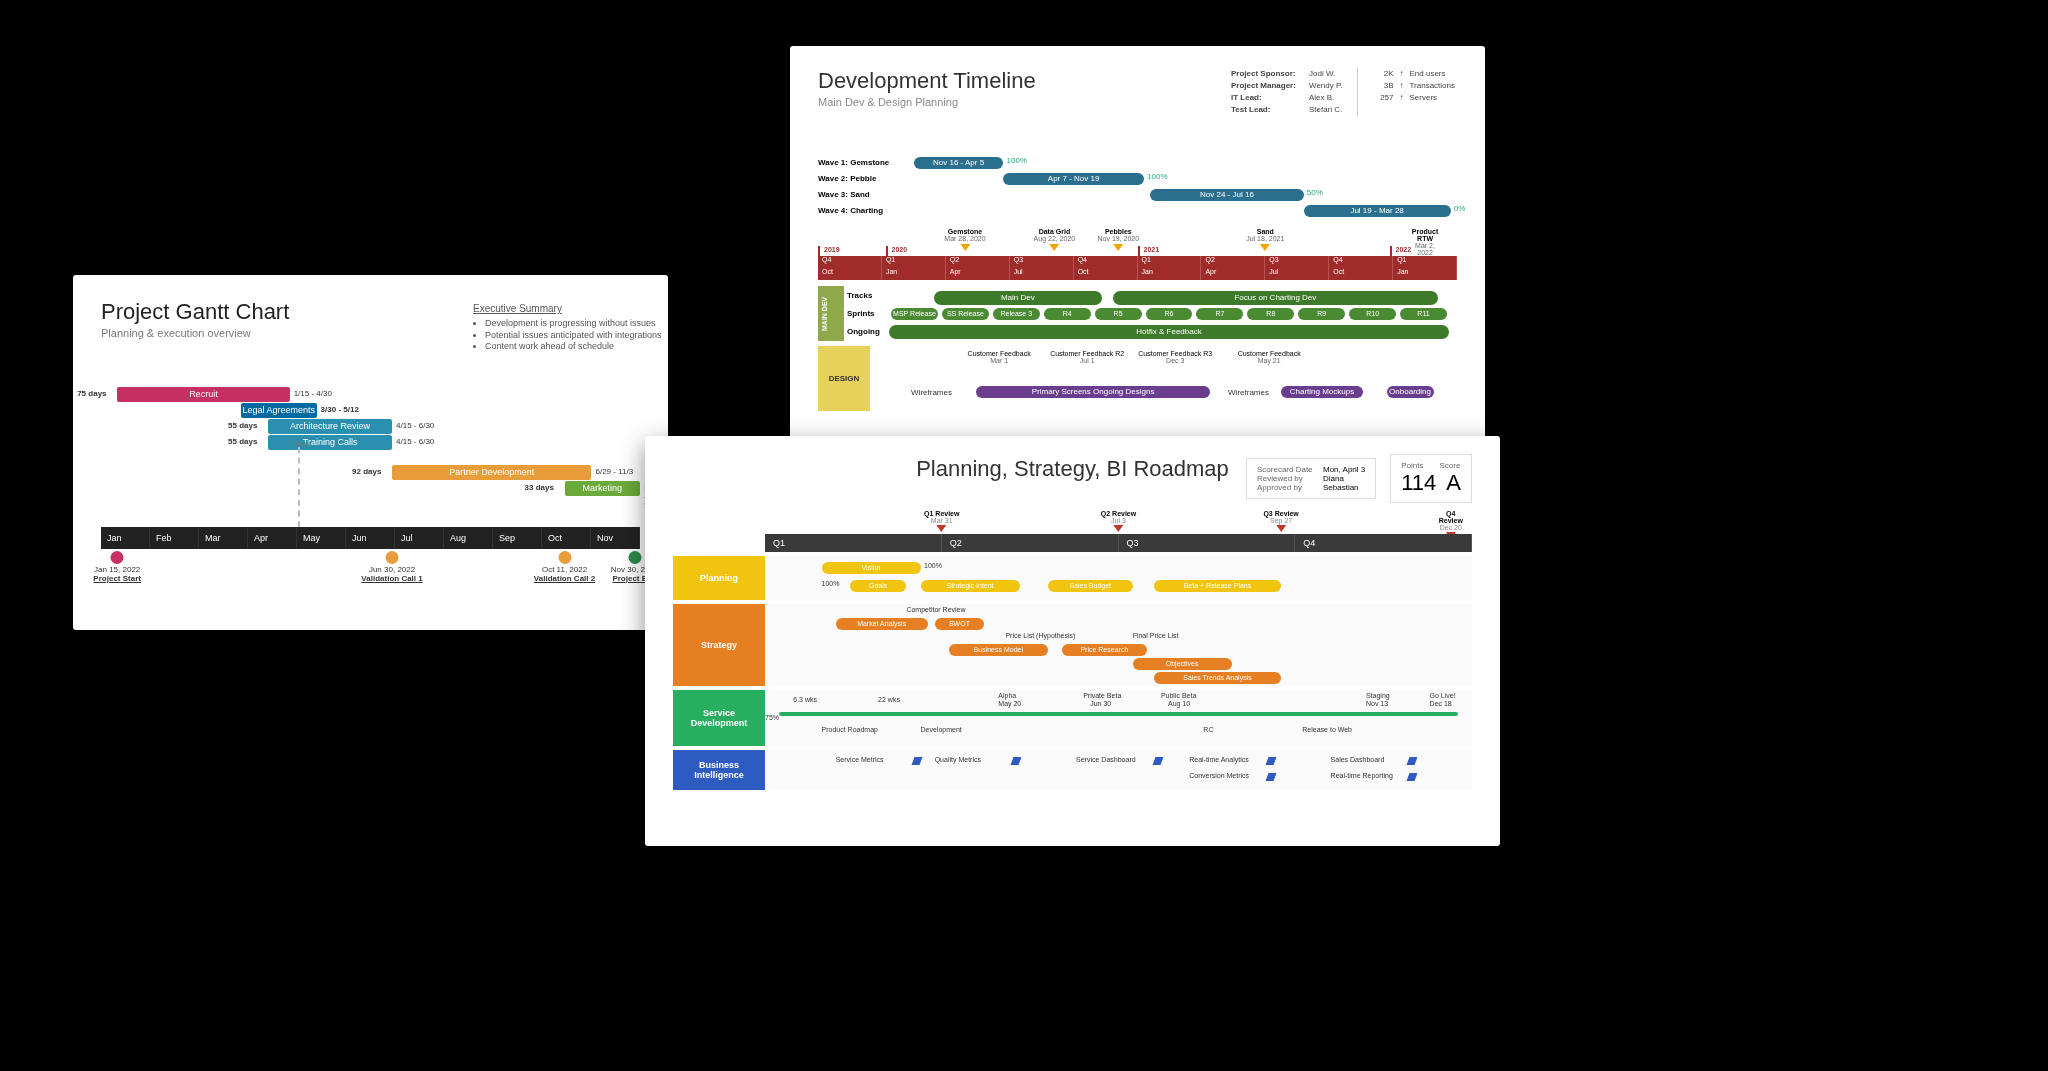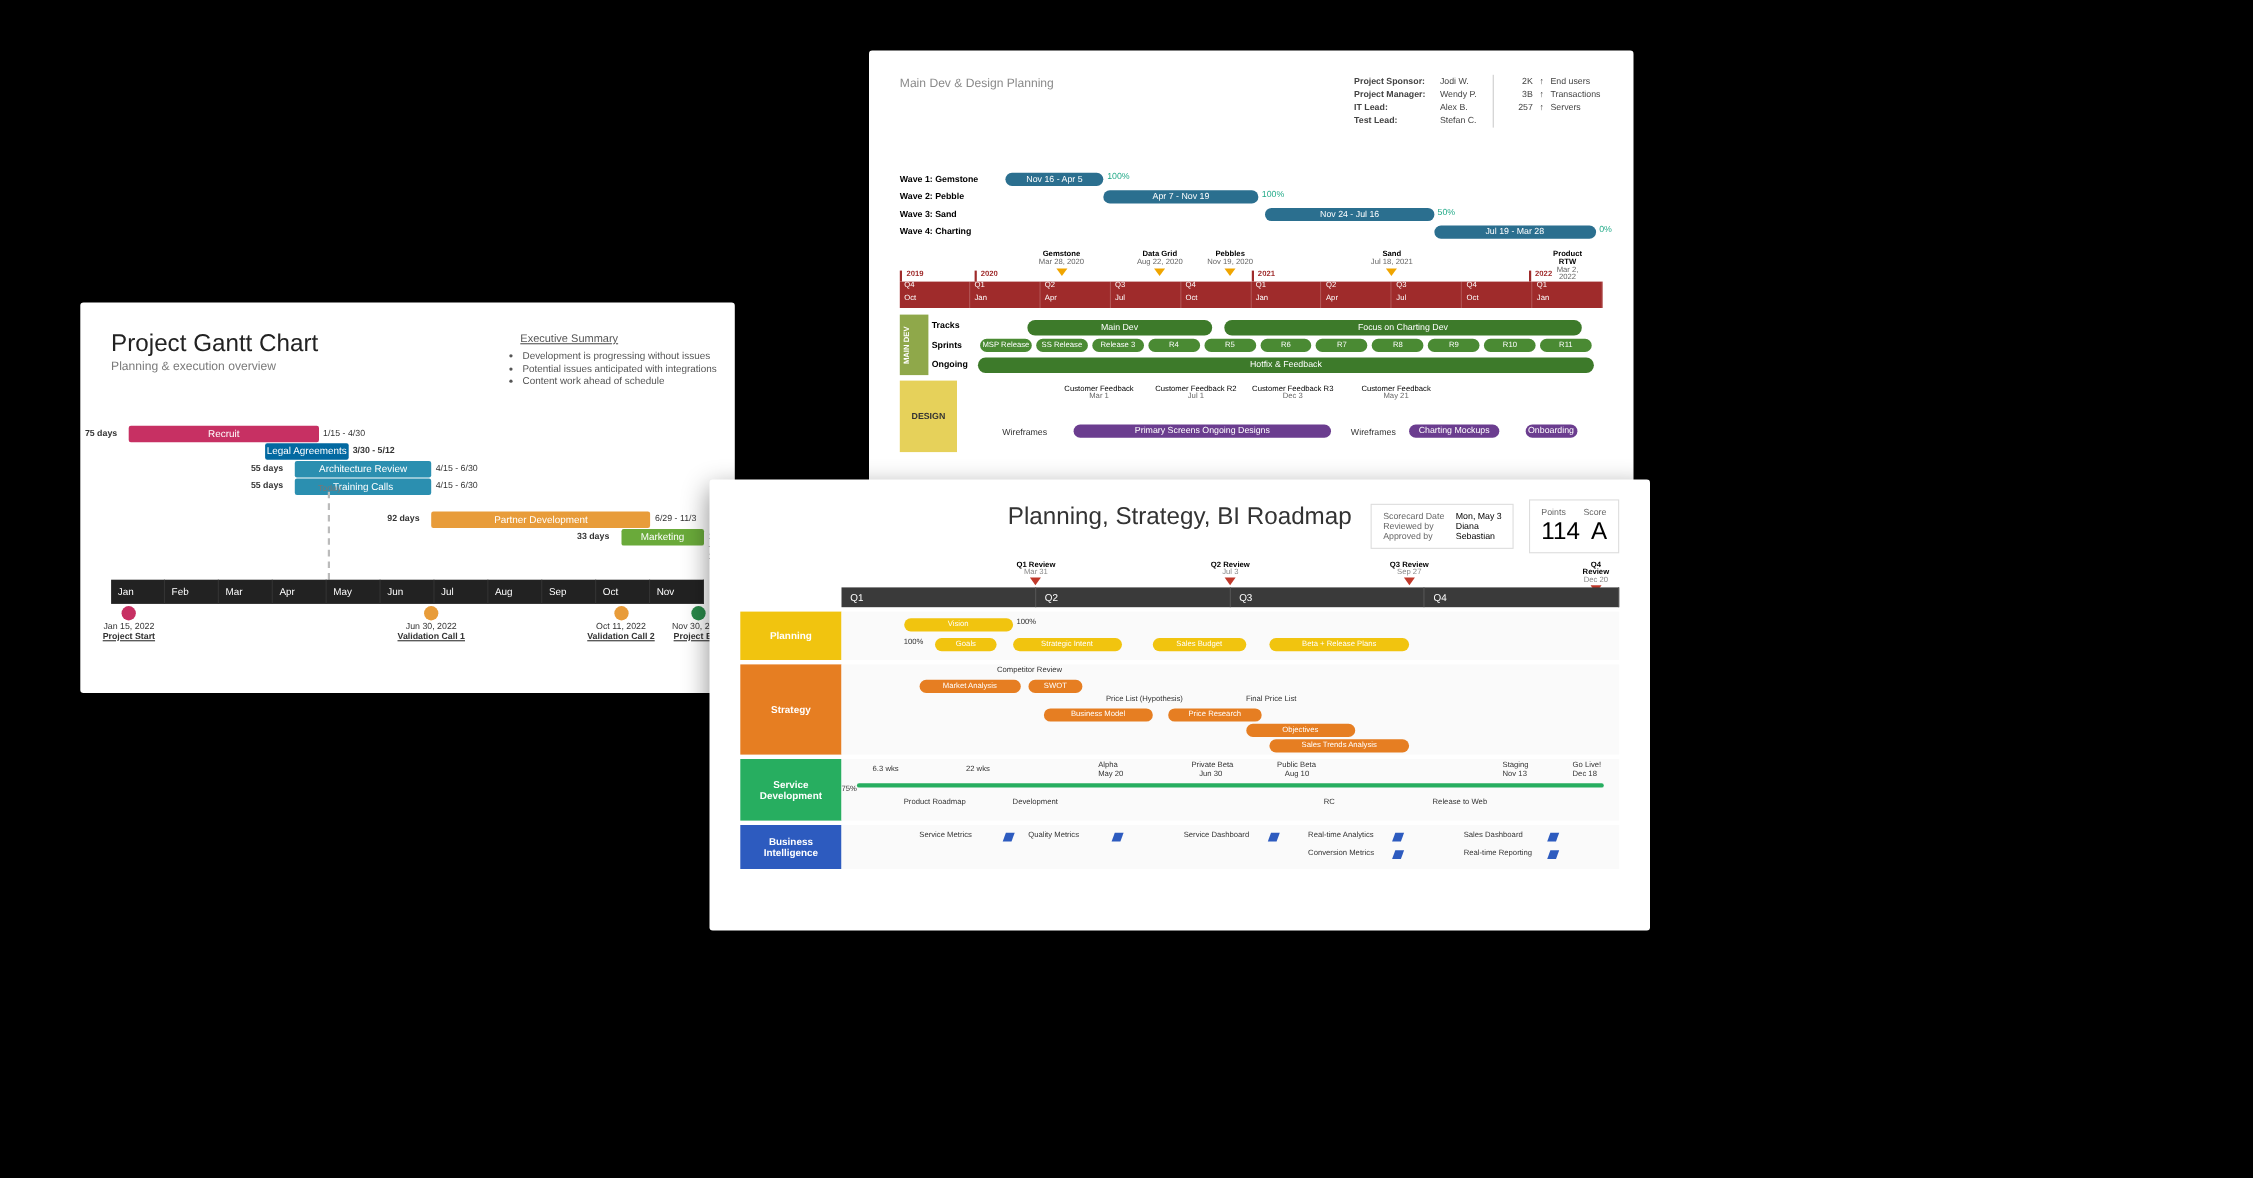--- a/index.html
+++ b/index.html
@@ -17,21 +17,21 @@
     background: #fff;
     box-shadow: 0 8px 24px rgba(0,0,0,0.45);
     border-radius: 3px;
   }
   
   #c1 { left: 73px; top: 275px; width: 595px; height: 355px; padding: 24px 28px 20px 28px; }
   #c1 .title { font-size: 22px; font-weight: 400; color: #222; }
   #c1 .sub   { font-size: 11px; color: #7a7a7a; margin-top: 2px; }
   #c1 .exec  { position:absolute; left: 400px; top: 28px; font-size: 9px; color:#555; }
   #c1 .exec .eh { text-decoration: underline; font-size: 10px; margin-bottom: 4px; }
-  #c1 .exec li { list-style: disc; margin-left: 2px; line-height: 1.3; }
+  #c1 .exec li { list-style: disc; margin-left: 12px; line-height: 1.3; }
 
   #c1 .gantt { position:absolute; left: 28px; top: 112px; right: 28px; height: 140px; }
   #c1 .gbar { position:absolute; height: 15px; color:#fff; font-size:9px; line-height:15px; text-align:center; border-radius:2px;}
   #c1 .gdays { position:absolute; font-size:8px; font-weight:700; color:#333; }
   #c1 .gdates{ position:absolute; font-size:8px; color:#333; }
   #c1 .today { position:absolute; width:1px; border-left:2px dashed #bbb; }
   #c1 .todaylbl { position:absolute; font-size:8px; color:#777; }
 
   #c1 .axis { position:absolute; left:28px; right:28px; top:252px; height:22px; background:#222; color:#fff; display:flex; }
   #c1 .axis div { flex:1; text-align:left; padding-left:6px; font-size:9px; line-height:22px; border-right:1px solid #333;}
@@ -168,20 +168,21 @@
       <div class="ms-dot" style="left: 291.06px; background: rgb(232, 156, 58);"></div>
       <div class="ms-lbl" style="left: 291.06px;">Jun 30, 2022<br><strong>Validation Call 1</strong></div>
       <div class="ms-dot" style="left: 463.54px; background: rgb(232, 156, 58);"></div>
       <div class="ms-lbl" style="left: 463.54px;">Oct 11, 2022<br><strong>Validation Call 2</strong></div>
       <div class="ms-dot" style="left: 533.61px; background: rgb(42, 138, 74);"></div>
       <div class="ms-lbl" style="left: 533.61px;">Nov 30, 2022<br><strong>Project End</strong></div>
     </div>
 </div>
 
 <div id="c2" class="card">
+  <div class="title">Development Timeline</div>
   <div class="sub">Main Dev &amp; Design Planning</div>
   <div class="meta">
     <div class="kv" id="c2-kv">
         <div>
           <span class="k">Project Sponsor:</span>
           <span>Jodi W.</span>
         </div>
         <div>
           <span class="k">Project Manager:</span>
           <span>Wendy P.</span>
@@ -364,21 +365,21 @@
       </div>
   </div>
 </div>
 
 <div id="c3" class="card">
   <div class="title">Planning, Strategy, BI Roadmap</div>
   <div class="meta">
     <div class="box kv" id="c3-kv">
         <div>
           <span class="k">Scorecard Date</span>
-          <span>Mon, May 3</span>
+          <span>Mon, April 3</span>
         </div>
         <div>
           <span class="k">Reviewed by</span>
           <span>Diana</span>
         </div>
         <div>
           <span class="k">Approved by</span>
           <span>Sebastian</span>
         </div>
       </div>

